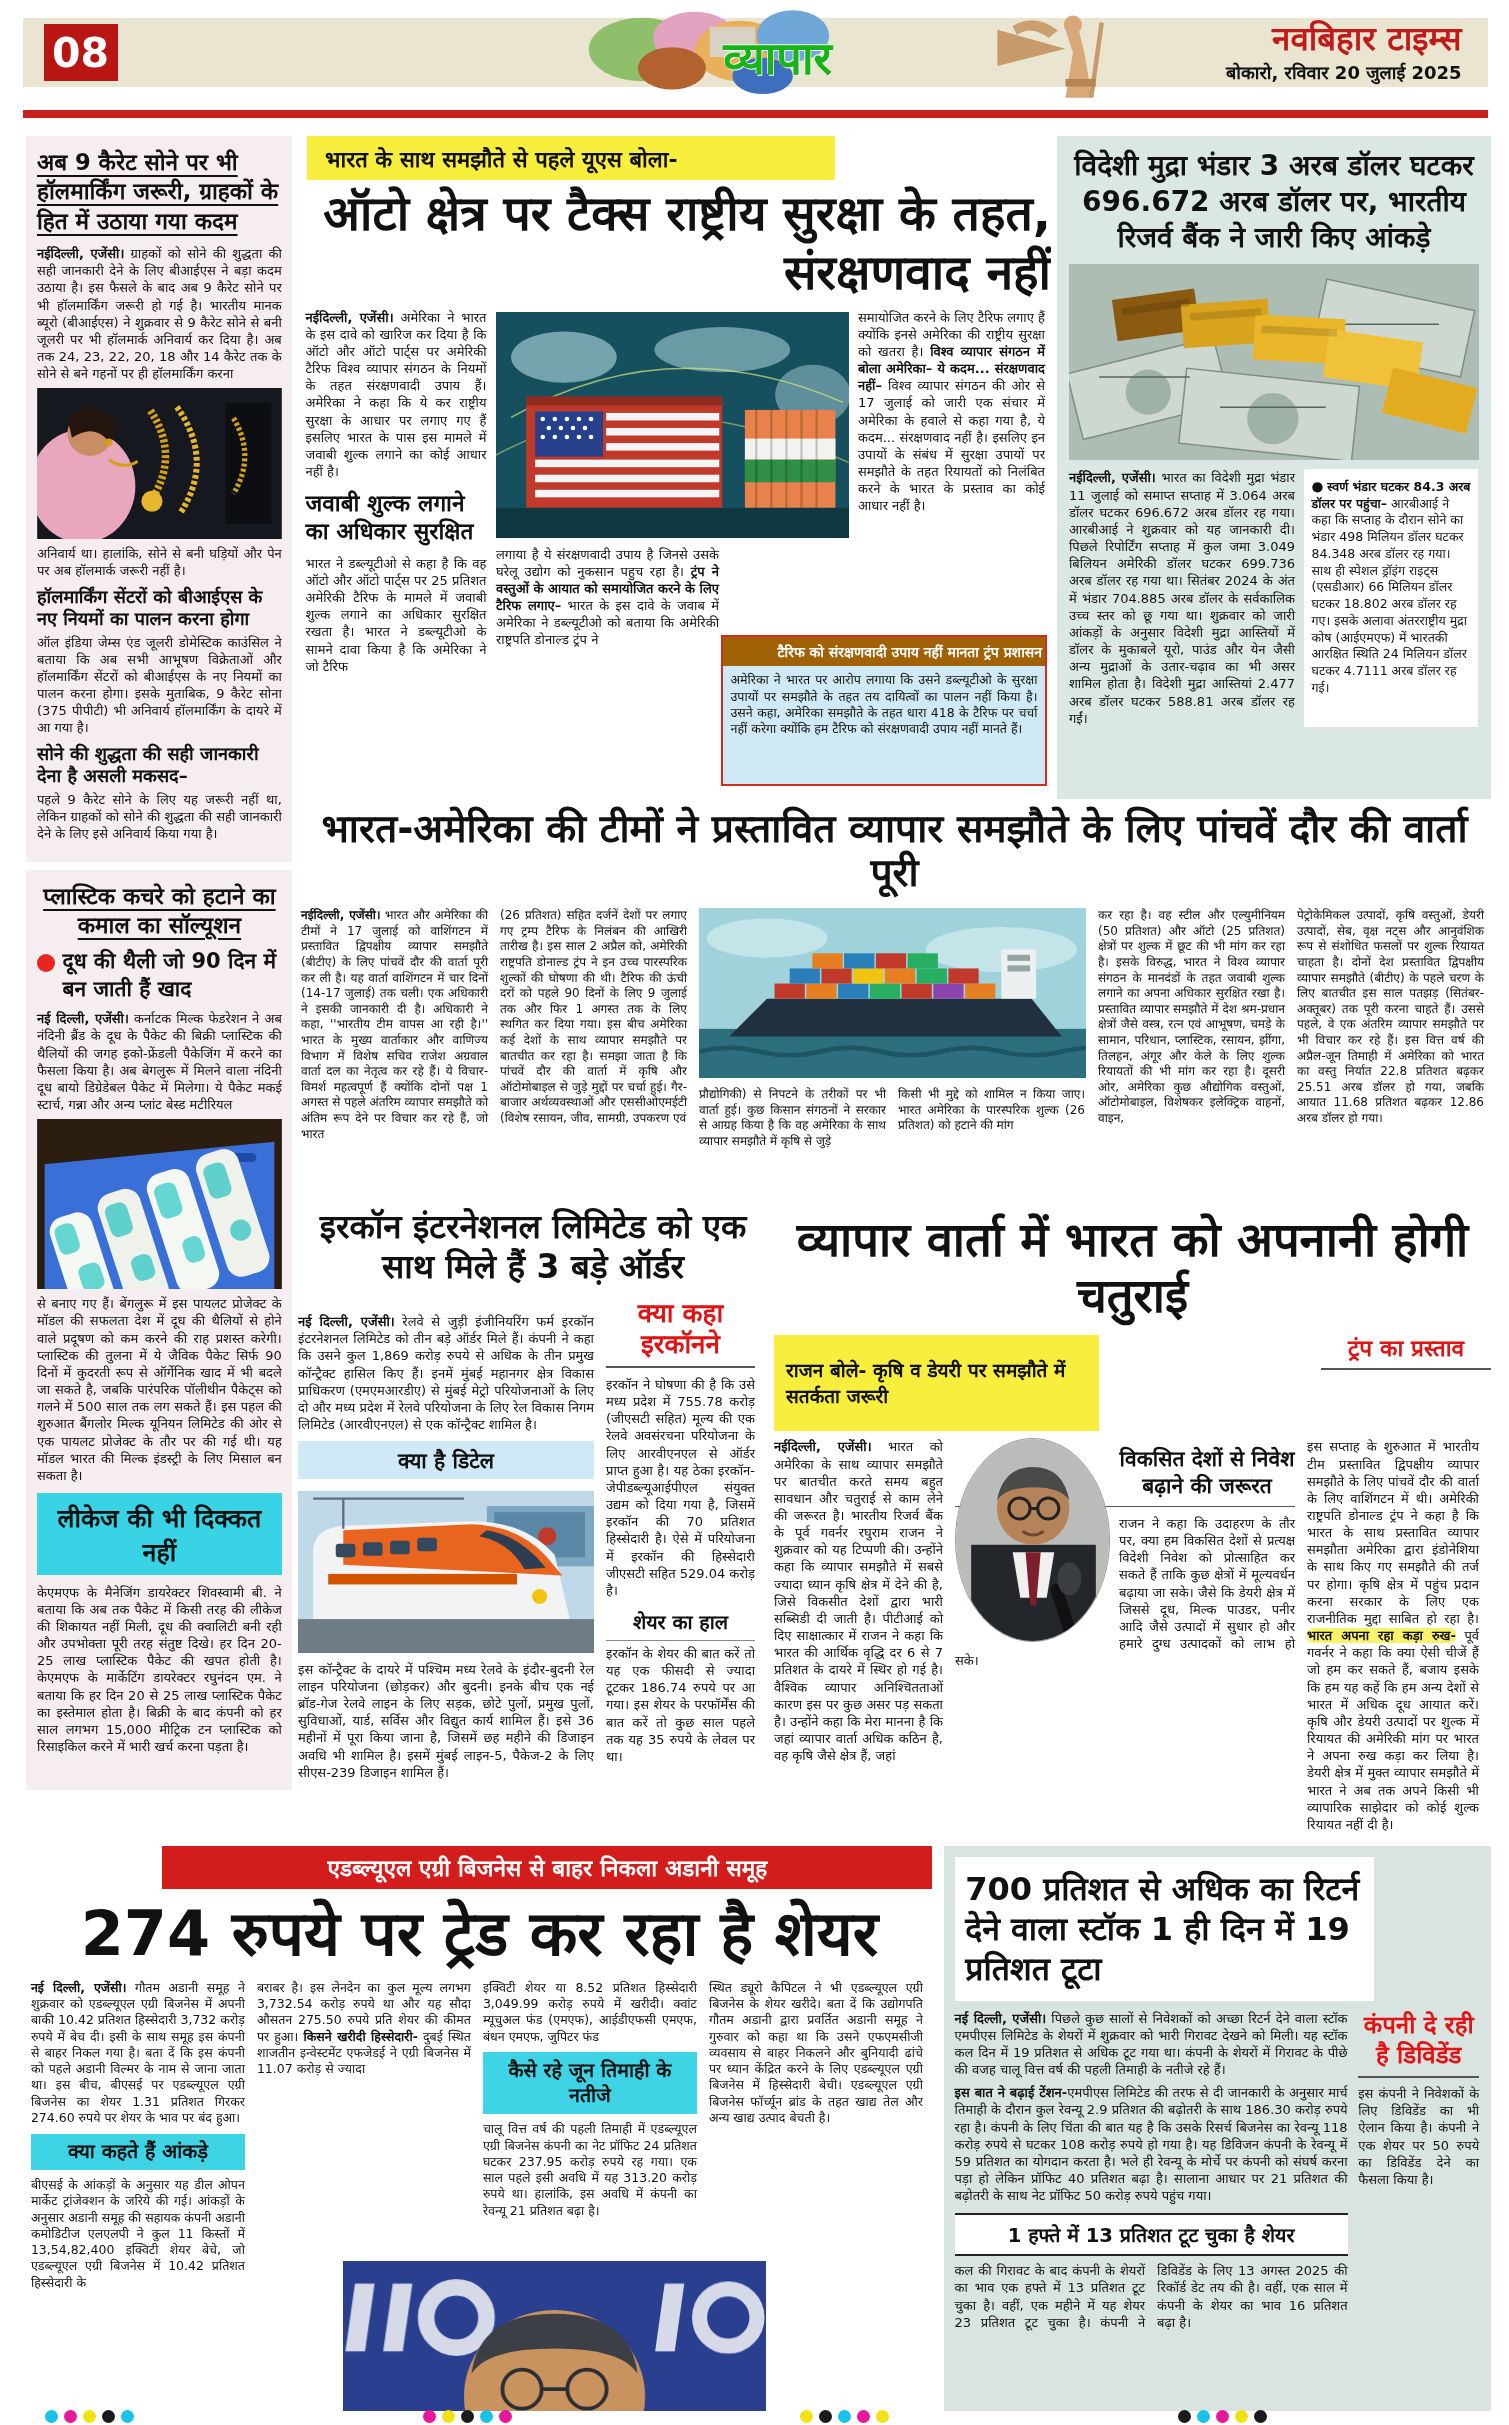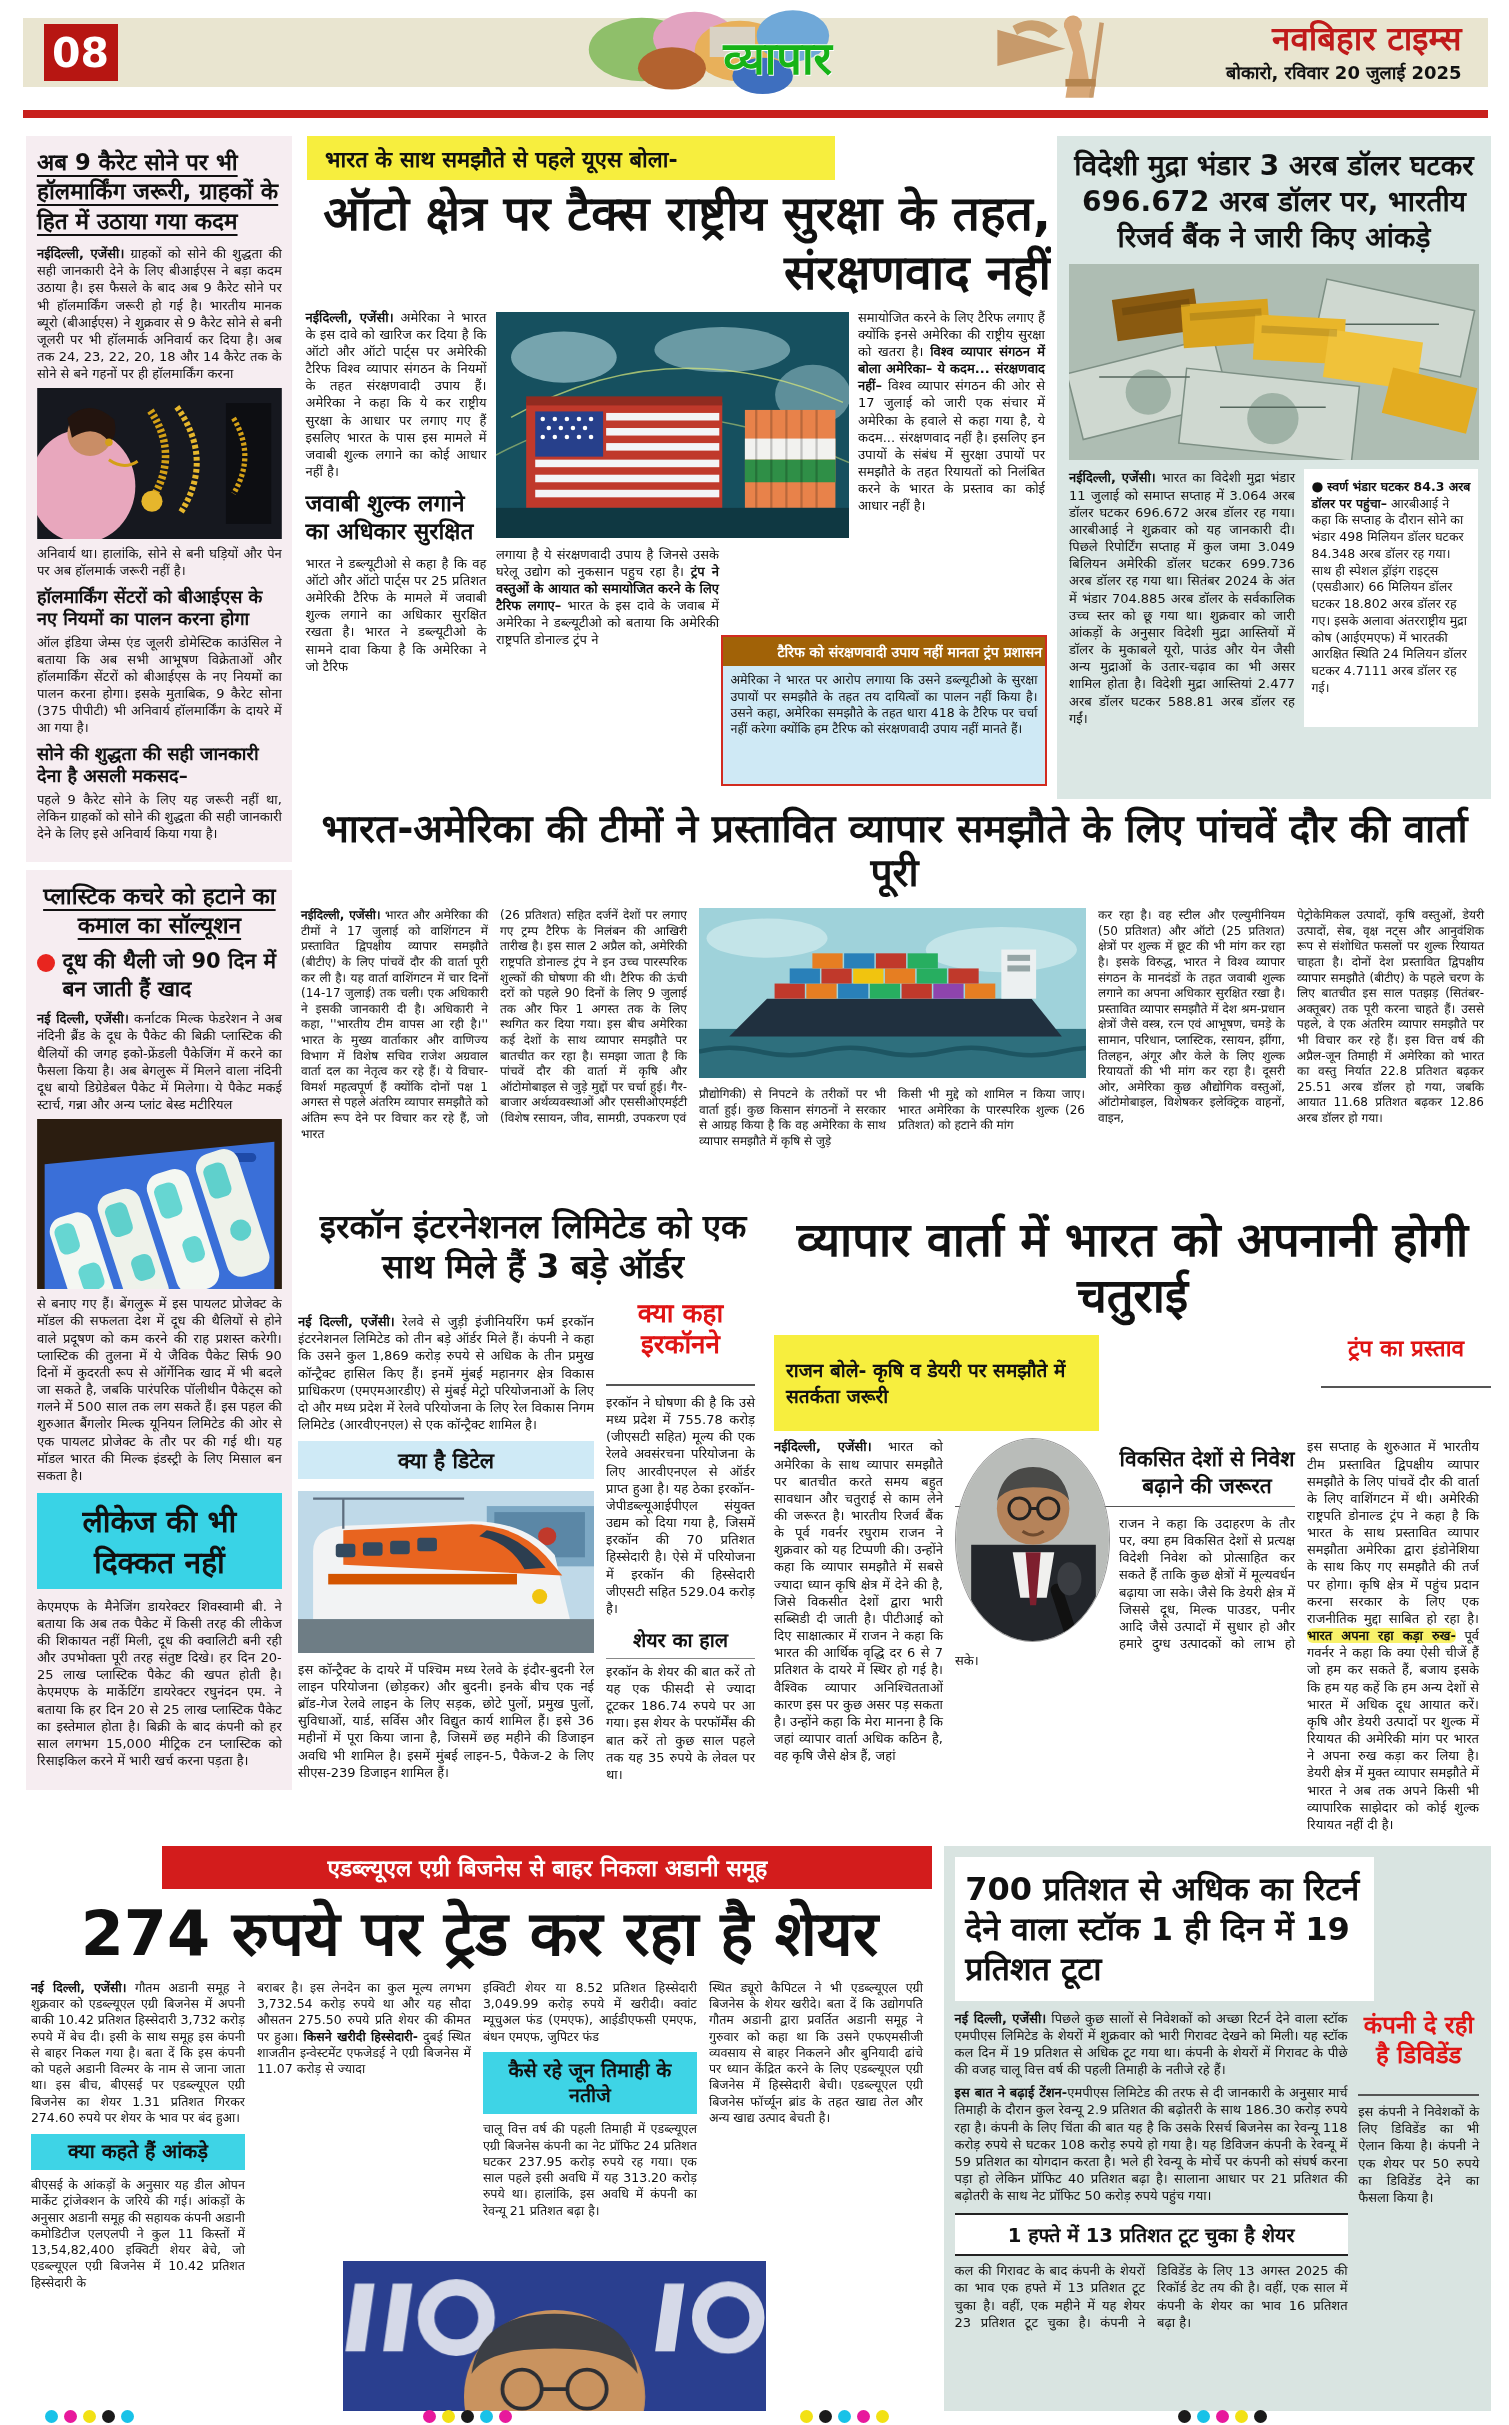--- a/index.html
+++ b/index.html
@@ -21,35 +21,35 @@
   .toprule { position:absolute; left:22.6px; top:110px; width:1465px; height:7.5px; background:#c8201d; }
 
   
   .art { position:absolute; overflow:hidden; }
   .body-txt { font-size:13px; line-height:1.32; text-align:justify; }
   .lead { font-weight:bold; }
   .pic { display:block; }
   .cyan-head { background:#3ed4e6; font-weight:bold; text-align:center; padding:5.3px 3px; font-size:19.6px; margin:7.5px 0; }
   .cyan-head-light { background:#cfeaf6; font-weight:bold; text-align:center; padding:5.3px 3px; font-size:21px; margin:7.5px 0; }
   .red-head { color:#e01414; font-weight:bold; text-align:center; font-size:24px; line-height:1.2;
-              border-bottom:2.3px solid #555; padding-bottom:24px; margin-bottom:7.5px; }
+              border-bottom:2.3px solid #555; padding-bottom:6px; margin-bottom:7.5px; }
   .inline-sub { font-weight:bold; font-size:18px; line-height:1.25; display:block; margin:6px 0 3px; }
 
   
   .art-hallmark { left:26.4px; top:136px; width:266px; height:726px; background:#f6edf1; padding:12px 10.6px; }
   .art-hallmark h2 { font-size:22.6px; line-height:1.3; text-decoration:underline; text-underline-offset:5.3px;
                      text-decoration-thickness:1.5px; margin-bottom:9px; }
   
   .art-plastic { left:26.4px; top:870px; width:266px; height:920px; background:#f6edf1; padding:12px 10.6px; }
   .art-plastic h2 { font-size:22.6px; line-height:1.3; text-align:center; text-decoration:underline;
                     text-underline-offset:5.3px; text-decoration-thickness:1.5px; margin-bottom:7.5px; }
   .bullet-row { display:flex; gap:7.5px; align-items:flex-start; margin-bottom:7.5px; }
   .bullet-dot { width:18px; height:18px; border-radius:50%; background:#e8251f; flex:0 0 auto; margin-top:6px; }
   .bullet-row h3 { font-size:21px; line-height:1.3; }
-  .leak-head { background:#39d3e6; font-weight:bold; text-align:center; padding:6.8px 3px; font-size:30px; margin:9px 0; }
+  .leak-head { background:#39d3e6; font-weight:bold; text-align:center; padding:6.8px 3px; font-size:25px; margin:9px 0; }
 
   
   .art-auto { left:298px; top:136px; width:753px; height:663px; background:#fff; }
   .auto-kicker { margin-left:9px; width:528px; background:#f7ee3e; font-weight:bold; font-size:22px; padding:6.8px 18px; }
   .art-auto h1 { font-size:48px; line-height:1.22; text-align:right; margin-top:4.5px; }
   .auto-body { position:relative; height:483px; margin-top:7.5px; }
   .auto-c1 { position:absolute; left:7.5px; top:0; width:181px; }
   .auto-sub { font-weight:bold; font-size:22.6px; line-height:1.25; margin:9px 0; }
   .auto-img { position:absolute; left:198px; top:3px; width:353px; height:226px; }
   .auto-c2 { position:absolute; left:198px; top:237px; width:223px; }

